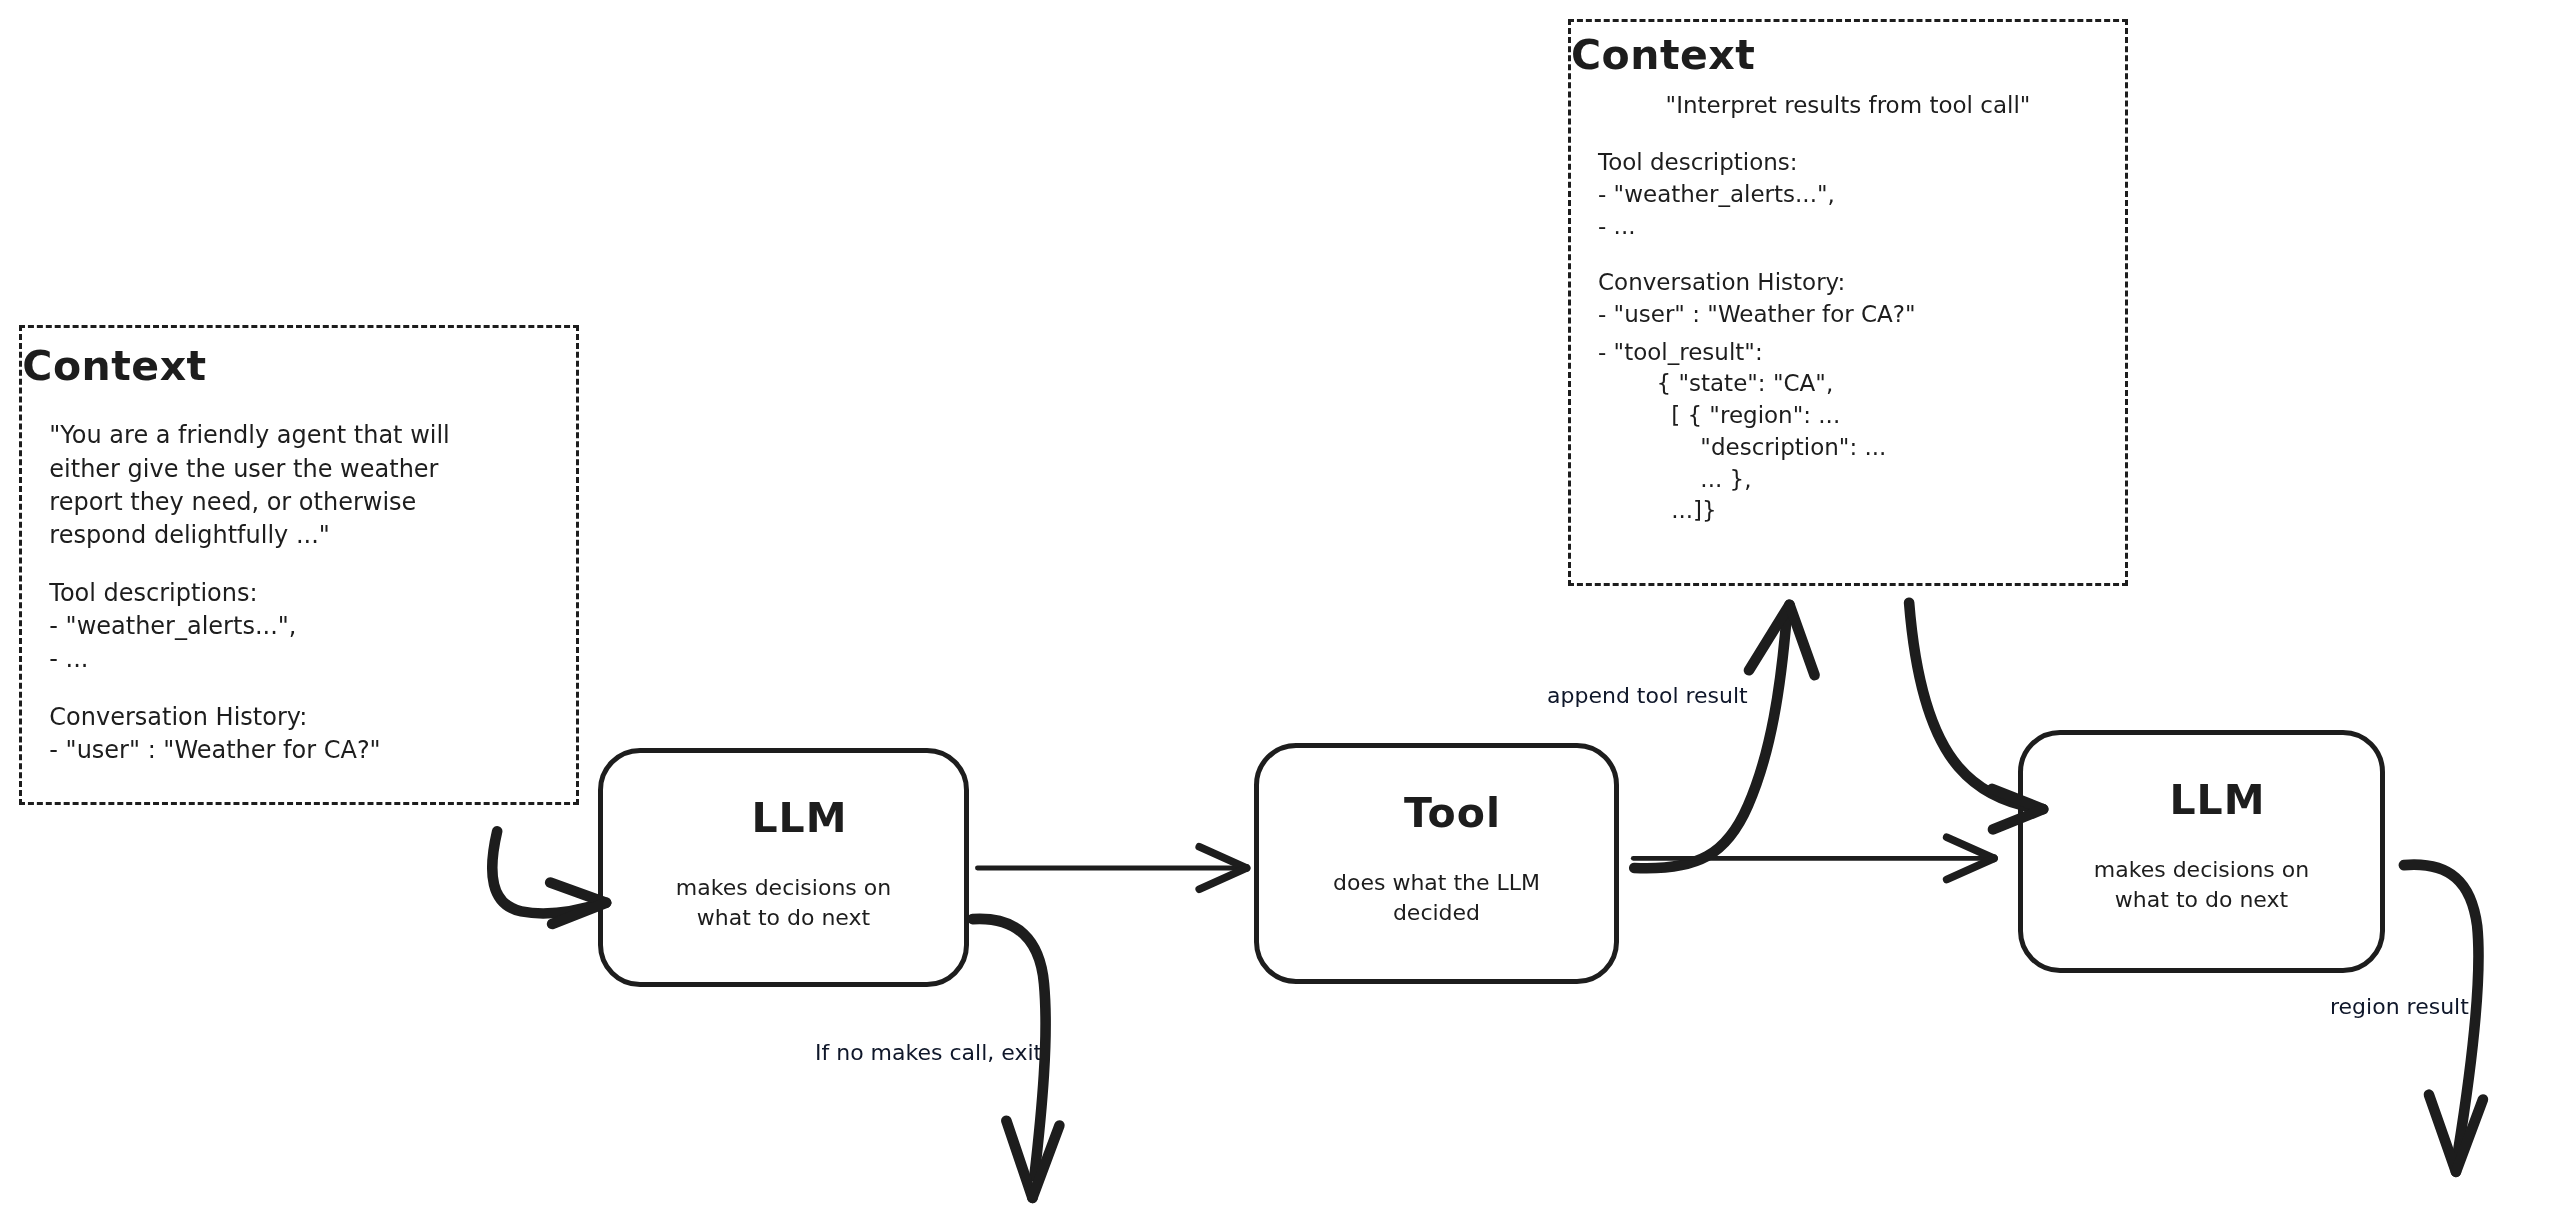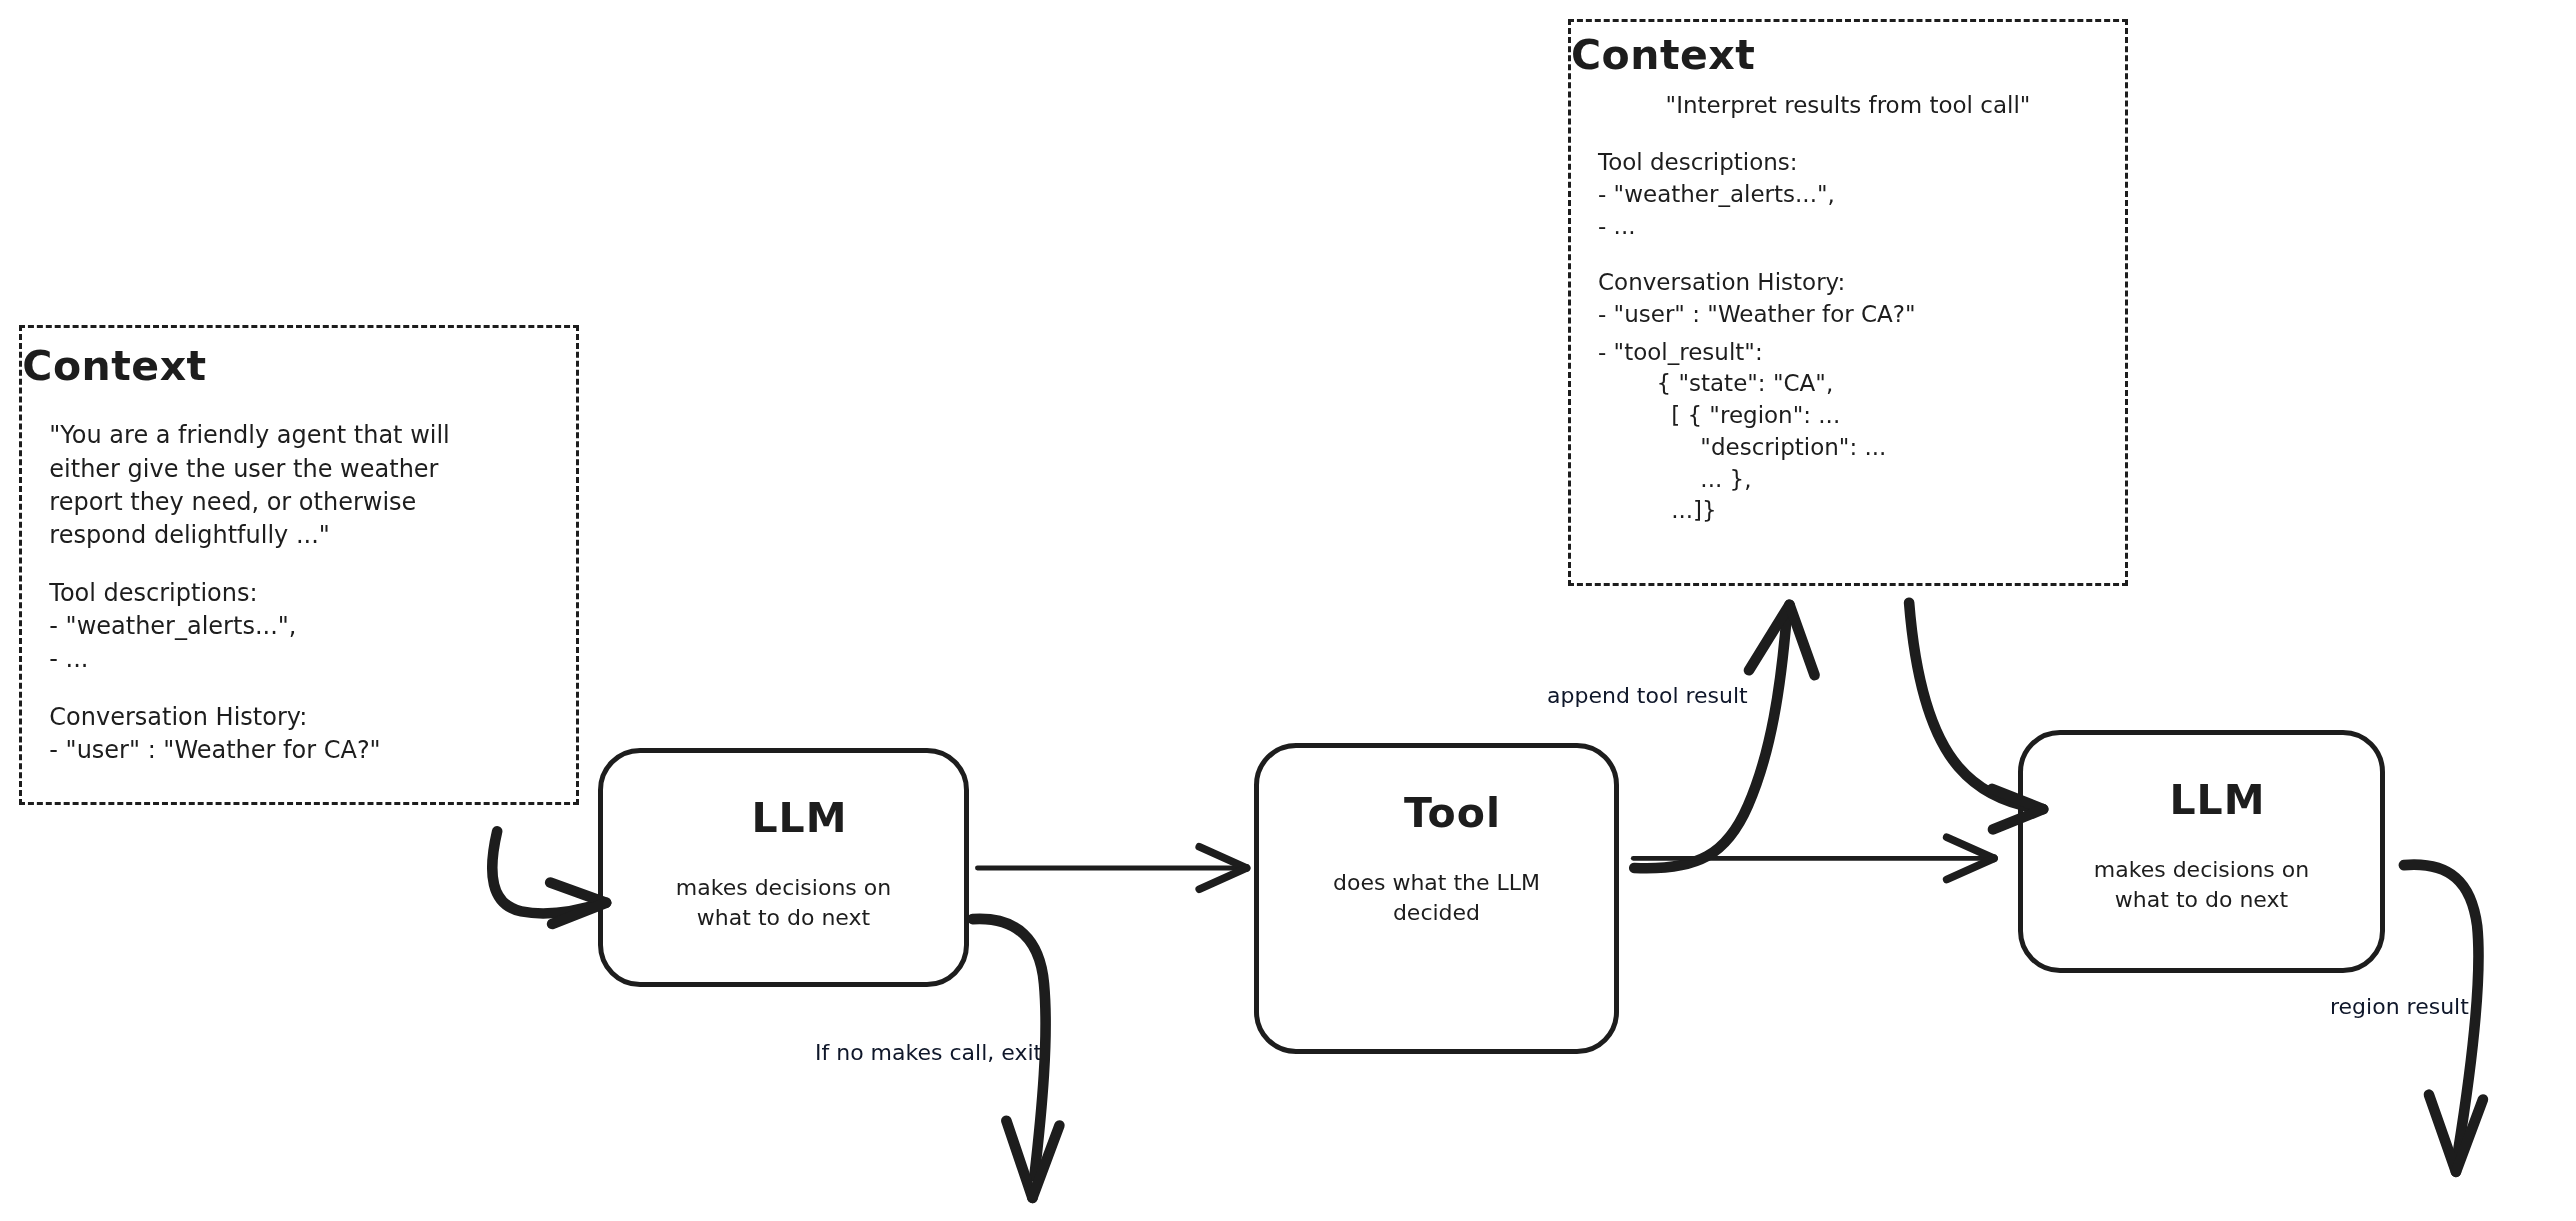--- a/index.html
+++ b/index.html
@@ -102,21 +102,21 @@
   .node-sub {
     font-family: "DejaVu Sans", sans-serif;
     font-size: 22px;
     line-height: 1.35;
     color: #1d1d1d;
     margin-top: 31px;
     white-space: pre-line;
   }
 
   #node-llm-1 { left: 598px; top: 748px;  width: 371px; height: 239px; }
-  #node-tool  { left: 1254px; top: 743px; width: 365px; height: 311px; }
+  #node-tool  { left: 1254px; top: 743px; width: 365px; height: 241px; }
   #node-llm-2 { left: 2018px; top: 730px; width: 367px; height: 243px; }
 
   
   .edge-label {
     position: absolute;
     font-family: "DejaVu Sans", sans-serif;
     font-size: 22px;
     color: #0f172a;
     white-space: nowrap;
   }

